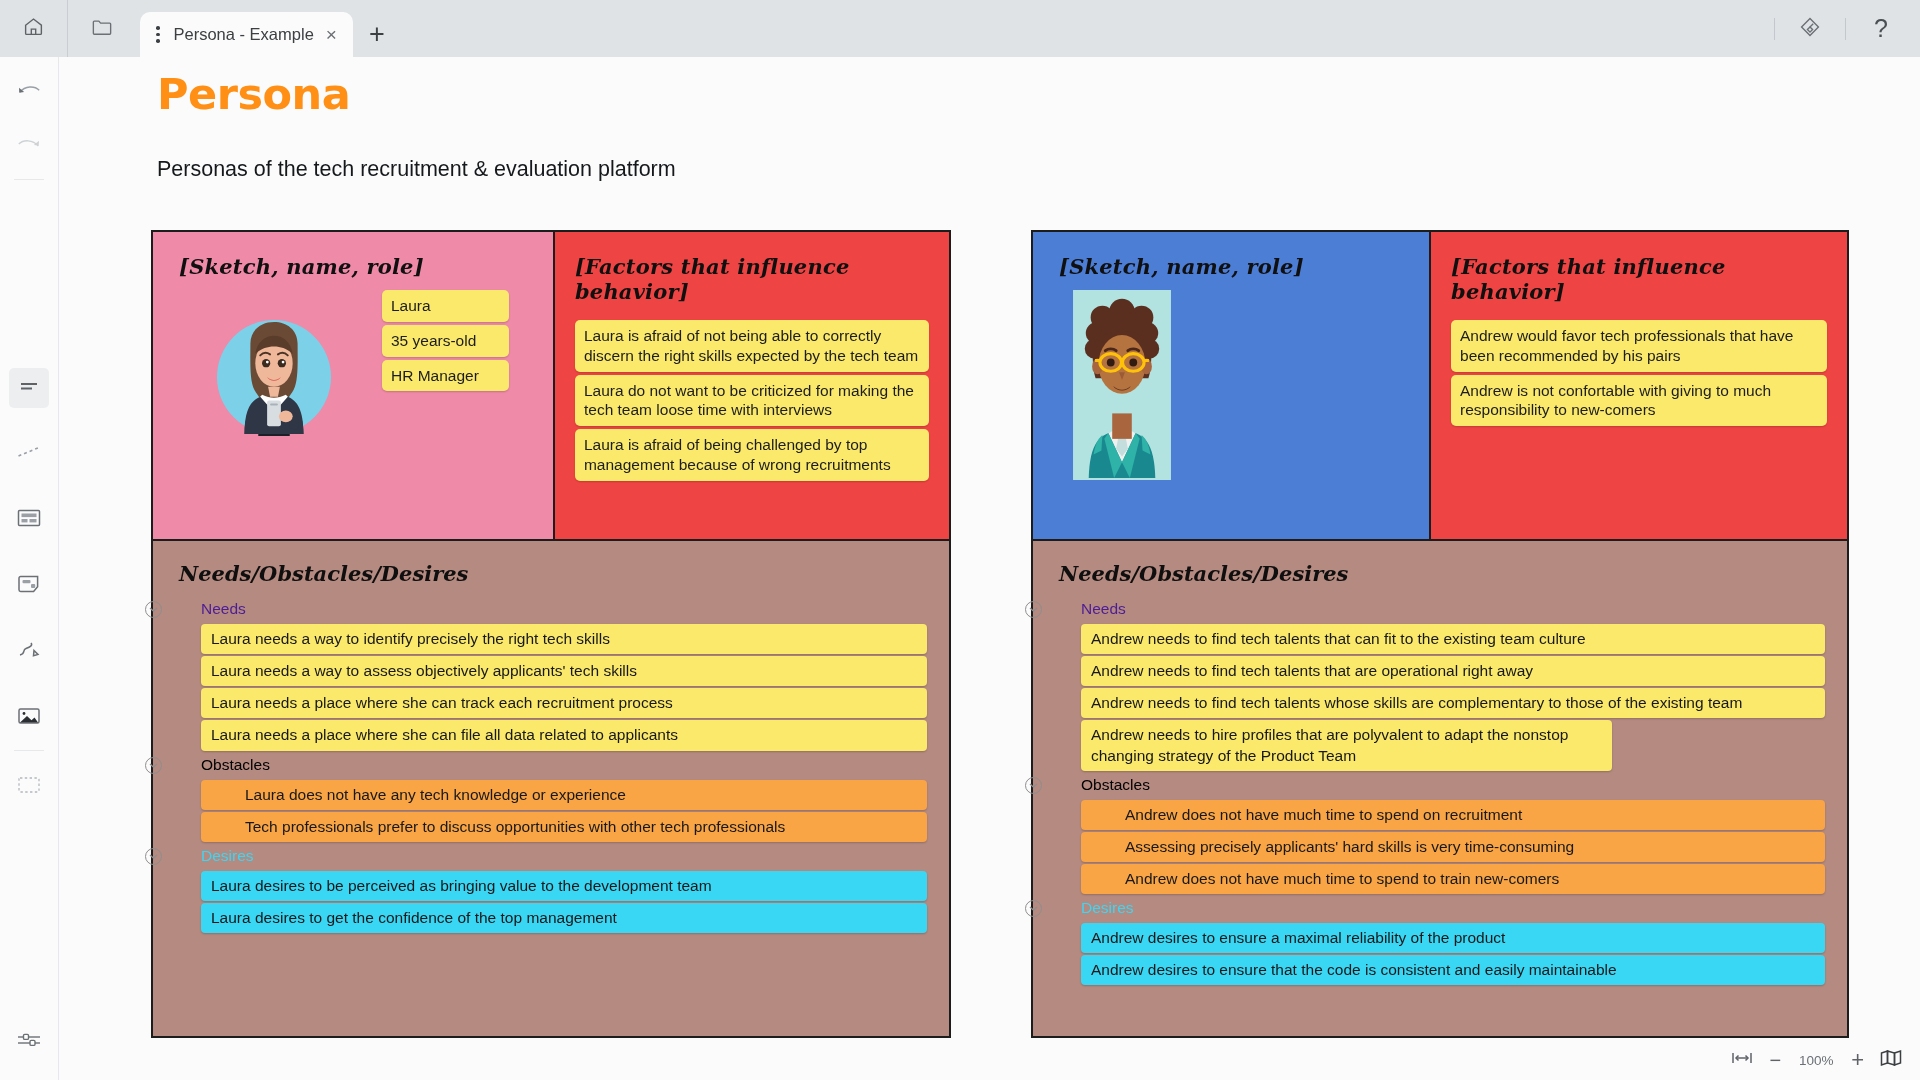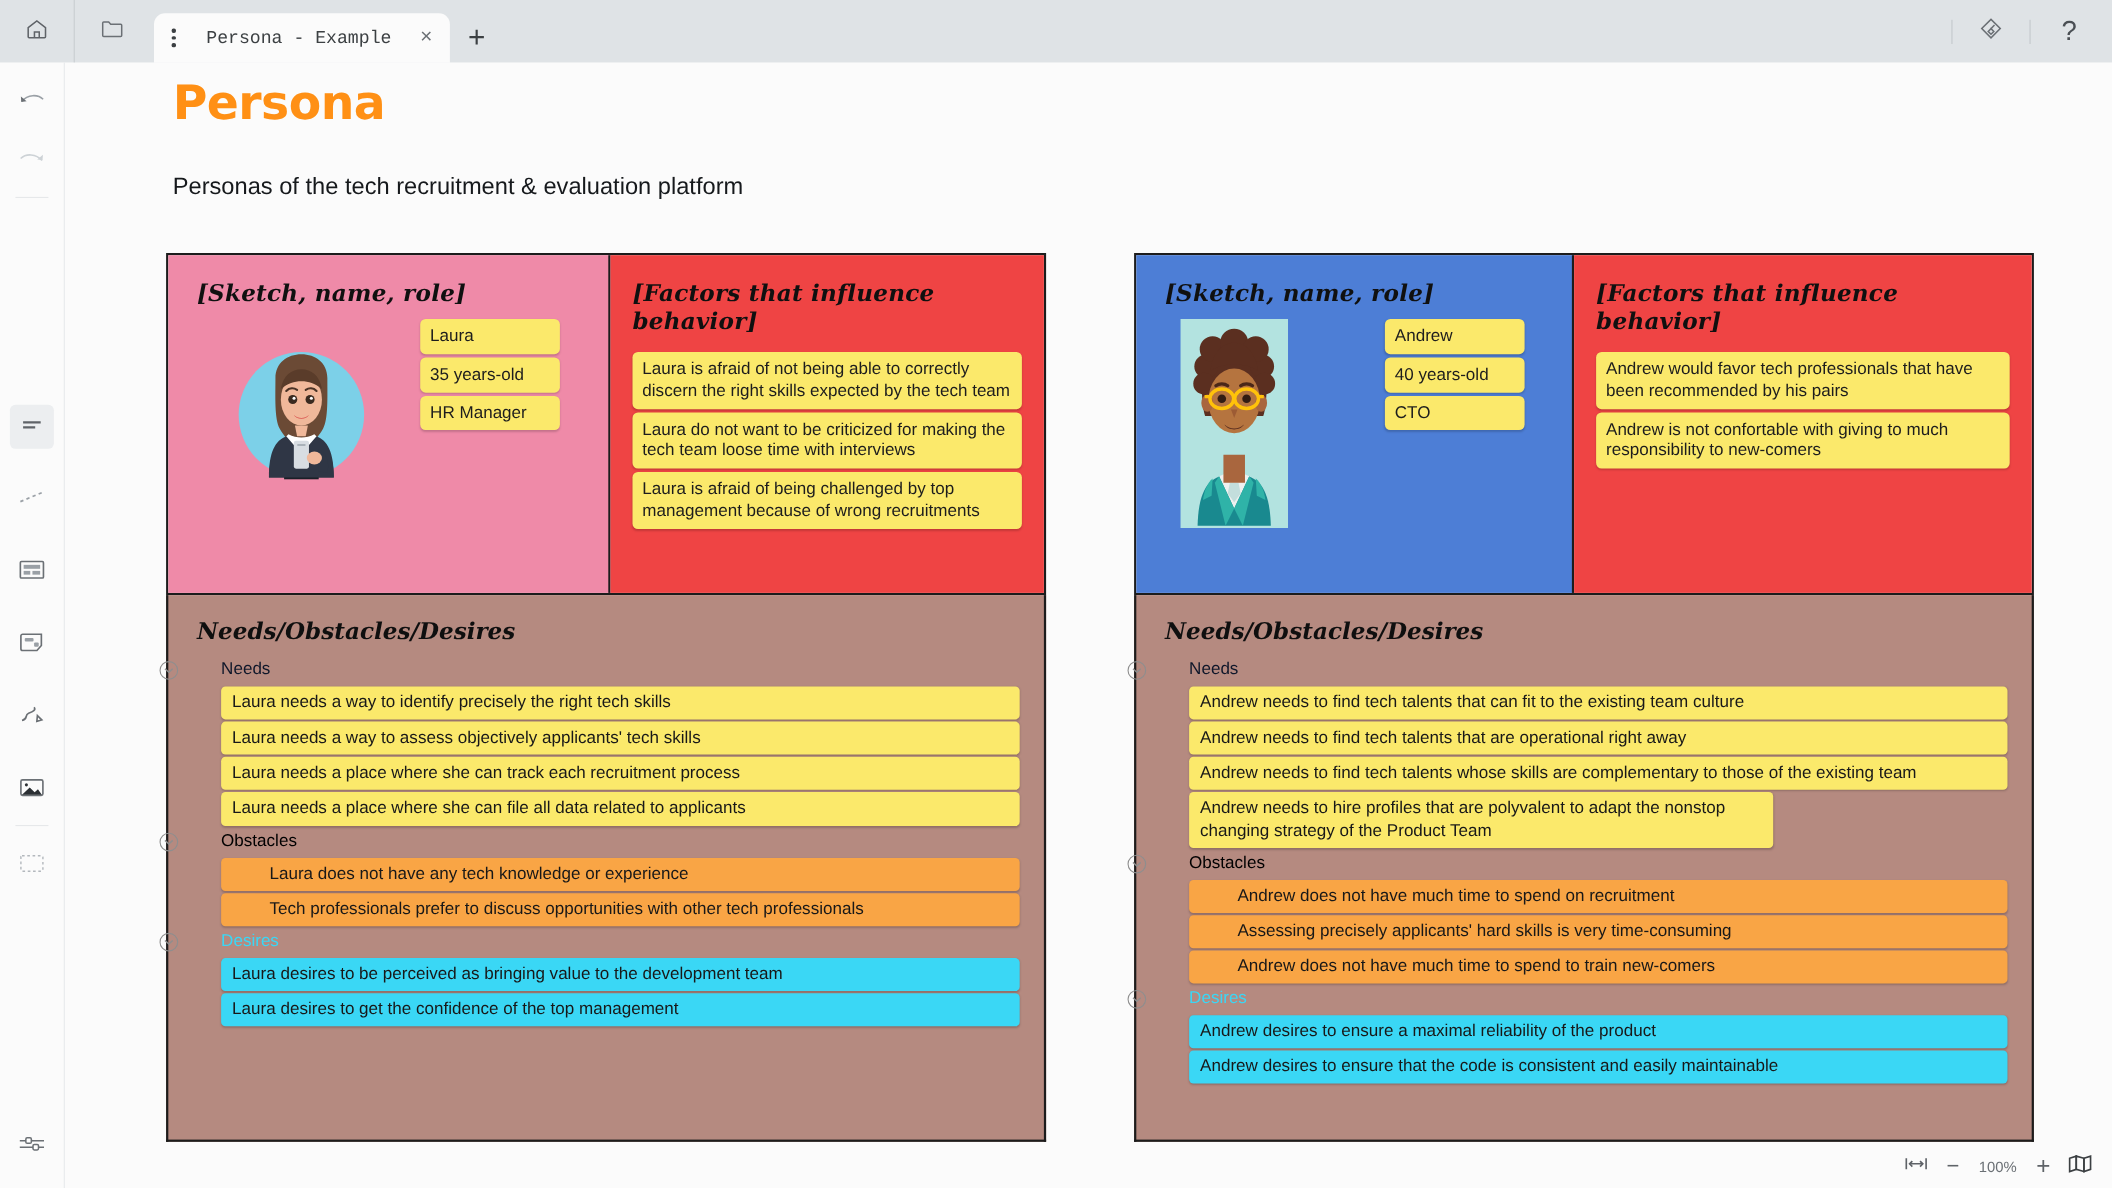--- a/index.html
+++ b/index.html
@@ -25,22 +25,21 @@
     width: 68px; height: 57px;
     display: flex; align-items: center; justify-content: center;
   }
   .tab {
     position: relative;
     height: 45px; margin-left: 4px;
     background: #fbfbfb;
     border-radius: 10px 10px 0 0;
     display: flex; align-items: center;
     padding: 0 14px 0 12px;
-    gap: 24px;
-    font-family: Liberation Mono, monospace;
+    gap: 10px;
   }
   .tab-dots { display: flex; flex-direction: column; gap: 3px; padding: 0 4px; }
   .tab-dots i { display:block; width: 3.5px; height: 3.5px; border-radius: 50%; background: #3c4043; }
   .tab-title { font-size: 16.5px; color: #3c4043; white-space: nowrap; }
   .tab-close { font-size: 19px; color: #6b7075; line-height: 1; padding: 0 2px; cursor: pointer; }
   .tab-new {
     width: 42px; height: 45px; margin-left: 3px;
     display: flex; align-items: center; justify-content: center;
     font-size: 27px; color: #3c4043; font-weight: 300; cursor: pointer;
   }
@@ -134,21 +133,21 @@
     background: #b58a80; border: 2.5px solid #1c1c1c; border-top: none;
     position: relative; padding: 20px 22px 16px 26px;
   }
   .nod-title {
     font-family: "DejaVu Serif", serif;
     font-style: italic; font-weight: bold; font-size: 21px; color: #0f0f0f;
     margin-bottom: 14px;
   }
   .grp { position: relative; margin-bottom: 2px; }
   .grp-label { font-size: 15.5px; margin-bottom: 6px; padding-left: 22px; }
-  .grp-label.needs { color: #0f172a; }
+  .grp-label.needs { color: #4c1d95; }
   .grp-label.obstacles { color: #000000; }
   .grp-label.desires { color: #3ad7f5; }
   .collapse-ico {
     position: absolute; left: -34px; top: 0px;
     width: 17px; height: 17px; border: 1.4px solid #8e8e8e; border-radius: 50%;
     display: flex; align-items: center; justify-content: center;
     color: #8e8e8e; font-size: 9px; cursor: pointer; background: transparent;
   }
   .note {
     border-radius: 4px; padding: 5px 10px;
@@ -511,25 +510,20 @@
               <ellipse cx="38.5" cy="74" rx="11" ry="9" fill="none" stroke="#ffc20a" stroke-width="3.2"></ellipse>
               <ellipse cx="61.5" cy="74" rx="11" ry="9" fill="none" stroke="#ffc20a" stroke-width="3.2"></ellipse>
               <path d="M49.5 73h1" stroke="#ffc20a" stroke-width="3.2"></path>
               <path d="M27.5 72h-5M72.5 72h5" stroke="#ffc20a" stroke-width="3"></path>
               <path d="M47 84h6l-3 8z" fill="#9c5b34"></path>
               <path d="M41 98c5 5 13 5 18 0-3 6-15 6-18 0z" fill="#5b2f20"></path>
             </g>
           </svg>
         </div>
 
-        <div class="idcard" style="left:226px; top:58px;">
-          <div class="sticky">Andrew</div>
-          <div class="sticky">40 years-old</div>
-          <div class="sticky">CTO</div>
-        </div>
       </div>
 
       <div class="factors-pane" style="width:418px; height:307px;">
         <div class="hdr">[Factors that influence behavior]</div>
         <div style="margin-top:16px;">
           <div class="sticky">Andrew would favor tech professionals that have been recommended by his pairs</div>
           <div class="sticky">Andrew is not confortable with giving to much responsibility to new-comers</div>
         </div>
       </div>
     </div>

